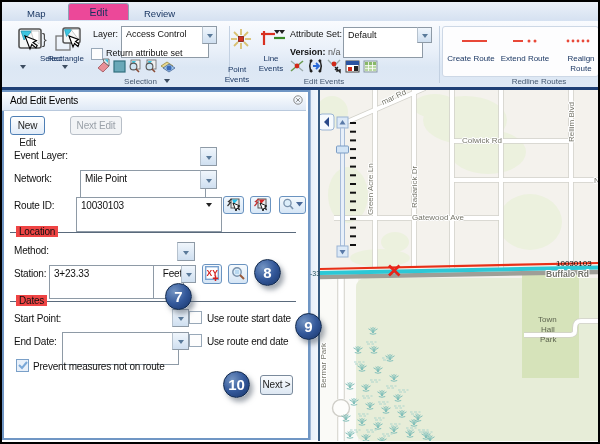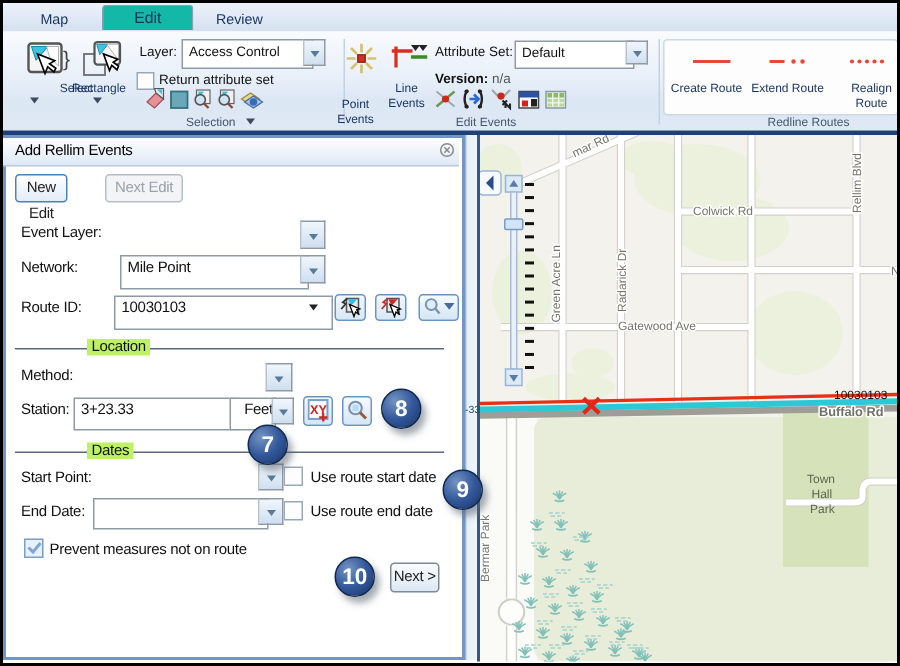--- a/index.html
+++ b/index.html
@@ -4,41 +4,41 @@
 <style>
   html,body{margin:0;padding:0;}
   body{width:600px;height:444px;font-family:"Liberation Sans",sans-serif;}
   #app{position:relative;width:600px;height:444px;background:#fff;overflow:hidden;}
   .abs{position:absolute;}
   
   #frame{left:0;top:0;width:596px;height:440px;border:2px solid #000;z-index:50;pointer-events:none;}
   
   #tabbar{left:2px;top:2px;width:596px;height:19px;background:linear-gradient(#ebf1f9,#d5e1f1);}
   .tab{position:absolute;top:8px;font-size:9.5px;color:#15325f;}
-  #tab-edit{top:3px;left:68px;width:59px;height:16px;background:#14b8a6;border:1px solid #8fa0b5;border-bottom:none;border-radius:3px 3px 0 0;text-align:center;line-height:17px;font-size:10.5px;color:#15325f;}
+  #tab-edit{top:3px;left:68px;width:59px;height:16px;background:#ec4899;border:1px solid #8fa0b5;border-bottom:none;border-radius:3px 3px 0 0;text-align:center;line-height:17px;font-size:10.5px;color:#15325f;}
   
   #ribbon{left:2px;top:21px;width:596px;height:66px;background:linear-gradient(#f9fbfe 0%,#e9f0f9 45%,#dce7f4 70%,#dfe9f5 100%);}
   #ribbonline{left:2px;top:87px;width:596px;height:3px;background:#1f4076;}
   .glabel{position:absolute;top:56px;font-size:8px;color:#44566e;width:100px;text-align:center;}
   .vsep{position:absolute;top:5px;height:57px;width:1px;background:#c3d1e2;}
   .lbl{position:absolute;font-size:10px;letter-spacing:-0.2px;color:#111;white-space:nowrap;}
-  .combo{position:absolute;background:#fff;border:1px solid #8e9aa6;font-size:10px;letter-spacing:-0.2px;color:#111;padding:2px 2px 4px 4px;white-space:nowrap;overflow:hidden;}
+  .combo{position:absolute;background:#fff;border:1px solid #8e9aa6;font-size:10px;letter-spacing:-0.2px;color:#111;padding:2px 2px 16px 4px;white-space:nowrap;overflow:hidden;}
   .ddbtn{position:absolute;background:linear-gradient(#f0f6fc,#cfdff0);border:1px solid #8e9aa6;border-left:1px solid #b6c2ce;}
   .ddbtn:after{content:"";position:absolute;left:50%;top:50%;margin:-1px 0 0 -3px;border:3px solid transparent;border-top:4px solid #5a7a9a;}
   .caption{position:absolute;font-size:8px;color:#15325f;text-align:center;white-space:nowrap;line-height:10px;}
   .dropmark{position:absolute;width:0;height:0;border:3px solid transparent;border-top:4px solid #3c4c60;}
   
   #panel{left:2px;top:90px;width:308px;height:350px;background:#fff;border:2px solid #7096c4;box-sizing:border-box;}
   #phead{left:2px;top:92px;width:304px;height:18px;background:linear-gradient(#fdfefe,#dfe9f6);border-bottom:1px solid #b9c9dd;}
   #ptitle{left:10px;top:95px;font-size:10px;letter-spacing:-0.2px;color:#000;}
   .btn{position:absolute;font-size:10px;letter-spacing:-0.2px;color:#222;text-align:center;border-radius:3px;box-sizing:border-box;}
   #bNew{left:10px;top:116px;width:35px;height:19px;line-height:17px;border:1px solid #4e7fb5;background:linear-gradient(#fefefe,#e2ecf8);}
   #bNext{left:70px;top:116px;width:52px;height:19px;line-height:17px;border:1px solid #b7bec7;background:#f2f4f6;color:#9aa1a9;}
   .fline{position:absolute;height:1px;background:#6b7b8d;}
-  .flegend{position:absolute;font-size:10px;letter-spacing:-0.2px;color:#111;background:#bef264;padding:0 3px;margin-left:42px;}
+  .flegend{position:absolute;font-size:10px;letter-spacing:-0.2px;color:#111;background:#ef4444;padding:0 3px;}
   .cb{position:absolute;width:12px;height:12px;background:#fdfdfd;border:1px solid #98a8b8;box-sizing:border-box;}
   
   #split{left:310px;top:90px;width:8px;height:350px;background:linear-gradient(90deg,#e7eef8,#f3f7fc);border-left:1px solid #9fb6d4;}
   #mapedge{left:318px;top:90px;width:2px;height:351px;background:#37597f;}
   
   .call{position:absolute;width:27px;height:27px;border-radius:50%;background:radial-gradient(circle at 33% 30%,#7394c2 0%,#33589a 50%,#173367 100%);border:1.5px solid #10284b;box-shadow:3px 4px 5px rgba(90,100,115,0.55);color:#fff;font-size:15px;font-weight:bold;text-align:center;line-height:26px;z-index:60;box-sizing:border-box;}
 .rlbl{position:absolute;font-size:9px;color:#111;white-space:nowrap;}
 </style>
 </head>
 <body>
@@ -194,21 +194,21 @@
     </svg>
     <div class="caption" style="left:437px;top:33px;width:64px;">Create Route</div>
     <div class="caption" style="left:491px;top:33px;width:64px;">Extend Route</div>
     <div class="caption" style="left:555px;top:33px;width:48px;">Realign<br>Route</div>
     <div class="glabel" style="left:487px;">Redline Routes</div>
   </div>
   <div class="abs" id="ribbonline"></div>
 
   <div class="abs" id="panel"></div>
   <div class="abs" id="phead"></div>
-  <div class="abs" id="ptitle">Add Rellim Events</div>
+  <div class="abs" id="ptitle">Add Edit Events</div>
   <svg class="abs" style="left:293px;top:95px;" width="10" height="10" viewBox="0 0 10 10">
     <circle cx="5" cy="5" r="4.2" fill="none" stroke="#8a8a8a" stroke-width="1"></circle>
     <path d="M3.2 3.2 L6.8 6.8 M6.8 3.2 L3.2 6.8" stroke="#8a8a8a" stroke-width="1"></path>
   </svg>
   <div class="btn" id="bNew">New Edit</div>
   <div class="btn" id="bNext">Next Edit</div>
 
   <div class="lbl" style="left:14px;top:150px;">Event Layer:</div>
   <div class="ddbtn" style="left:200px;top:147px;width:15px;height:17px;"></div>
 

